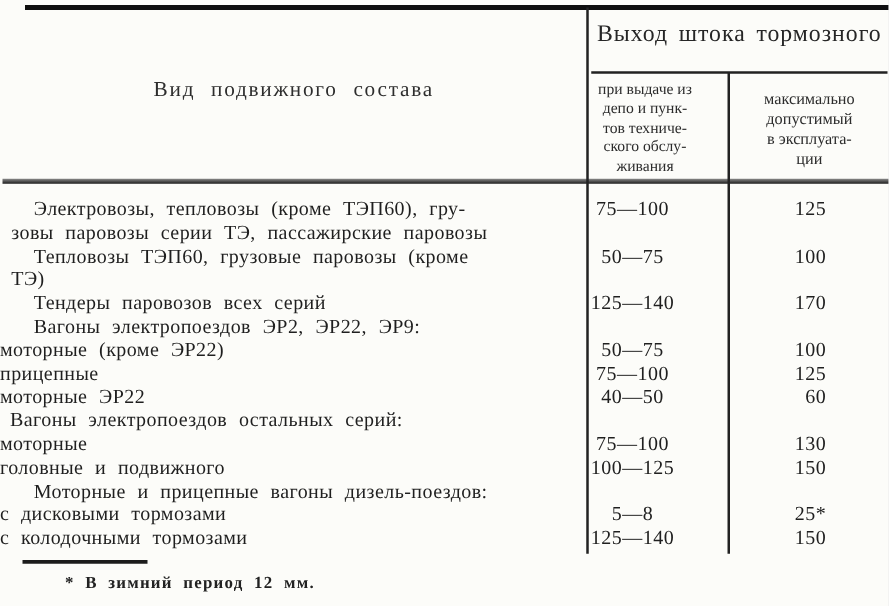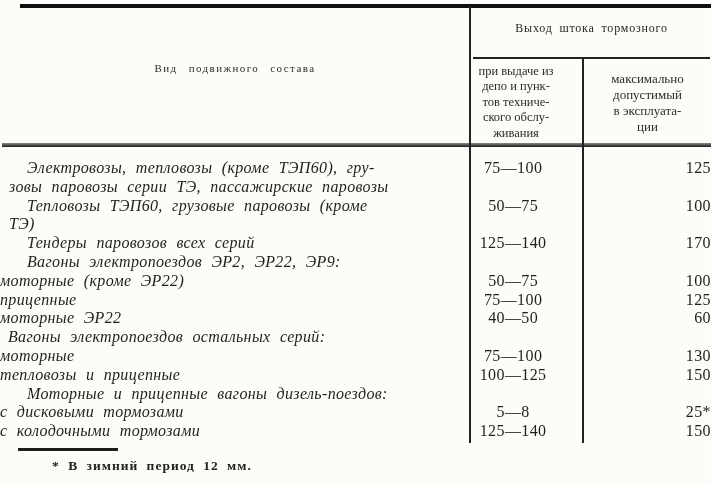--- a/index.html
+++ b/index.html
@@ -16,46 +16,46 @@
   .header-rule   { position:absolute; left:2px;  right:0; top:143px; height:4px;
                    background:linear-gradient(#8a8a8a, #1c1c1c); }
   .span-rule     { position:absolute; left:473px; right:1px; top:57px; height:2px; background:#222; }
   .vline-main    { position:absolute; left:469px; top:6px;  width:2px; height:437px; background:#222; }
   .vline-sub     { position:absolute; left:582px; top:58px; width:2px; height:385px; background:#222; }
   .footnote-rule { position:absolute; left:18px; top:448px; width:100px; height:3px; background:#1c1c1c; }
 
   
   .col-head-left {
     position:absolute; left:0; top:62px; width:470px;
-    text-align:center; font-size:11px; letter-spacing:1.4px; word-spacing:7px; color:#2d2d2d;
+    text-align:center; font-size:17px; letter-spacing:1.4px; word-spacing:7px; color:#2d2d2d;
   }
   .span-head {
     position:absolute; left:472px; top:19px; width:239px;
-    text-align:center; font-size:12px; letter-spacing:0.8px; word-spacing:3px;
+    text-align:center; font-size:19px; letter-spacing:0.8px; word-spacing:3px;
     line-height:18px; color:#262626;
   }
   .sub-head { position:absolute; text-align:center; color:#2c2c2c; }
   .sub-head-depot { left:471px; top:64px; width:90px; font-size:12.5px; line-height:15.4px; }
   .sub-head-max   { left:584px; top:71px; width:127px; font-size:13px;   line-height:16px; }
 
   
   .table-body { position:absolute; left:0; top:159px; width:711px; font-size:16px; }
   .row { display:flex; align-items:flex-start; }
-  .row-text { width:511px;font-style:italic; }
+  .row-text { width:511px; }
   .row-text .line {
     height:18.8px; line-height:18.8px; white-space:nowrap;
     letter-spacing:0.35px; word-spacing:5px;
   }
   .ind-main  { padding-left:27px; }
   .ind-sub   { }
   .ind-flush { padding-left:8px;  }
   .ind-wrap  { padding-left:9px;  }
   .cell { line-height:18.8px; letter-spacing:0.4px;margin-left:46px; }
   .cell-depot { width:113px; text-align:center; }
-  .cell-max   { width:128px; text-align:right; box-sizing:border-box; }
+  .cell-max   { width:128px; text-align:right; padding-right:50px; box-sizing:border-box; }
 
   
   .footnote {
     position:absolute; left:52px; top:458px;
     font-size:13.5px; font-weight:bold; letter-spacing:1px; word-spacing:4px; color:#222;
   }
 </style>
 </head>
 <body>
 
@@ -150,21 +150,21 @@
       </div>
       <div class="row">
         <div class="row-text">
           <div class="line ind-sub">моторные</div>
         </div>
         <div class="cell cell-depot">75—100</div>
         <div class="cell cell-max">130</div>
       </div>
       <div class="row">
         <div class="row-text">
-          <div class="line ind-sub">тепловозы и прицепные</div>
+          <div class="line ind-sub">головные и подвижного</div>
         </div>
         <div class="cell cell-depot">100—125</div>
         <div class="cell cell-max">150</div>
       </div>
       <div class="row">
         <div class="row-text">
           <div class="line ind-main">Моторные и прицепные вагоны дизель-поездов:</div>
         </div>
         <div class="cell cell-depot"></div>
         <div class="cell cell-max"></div>

